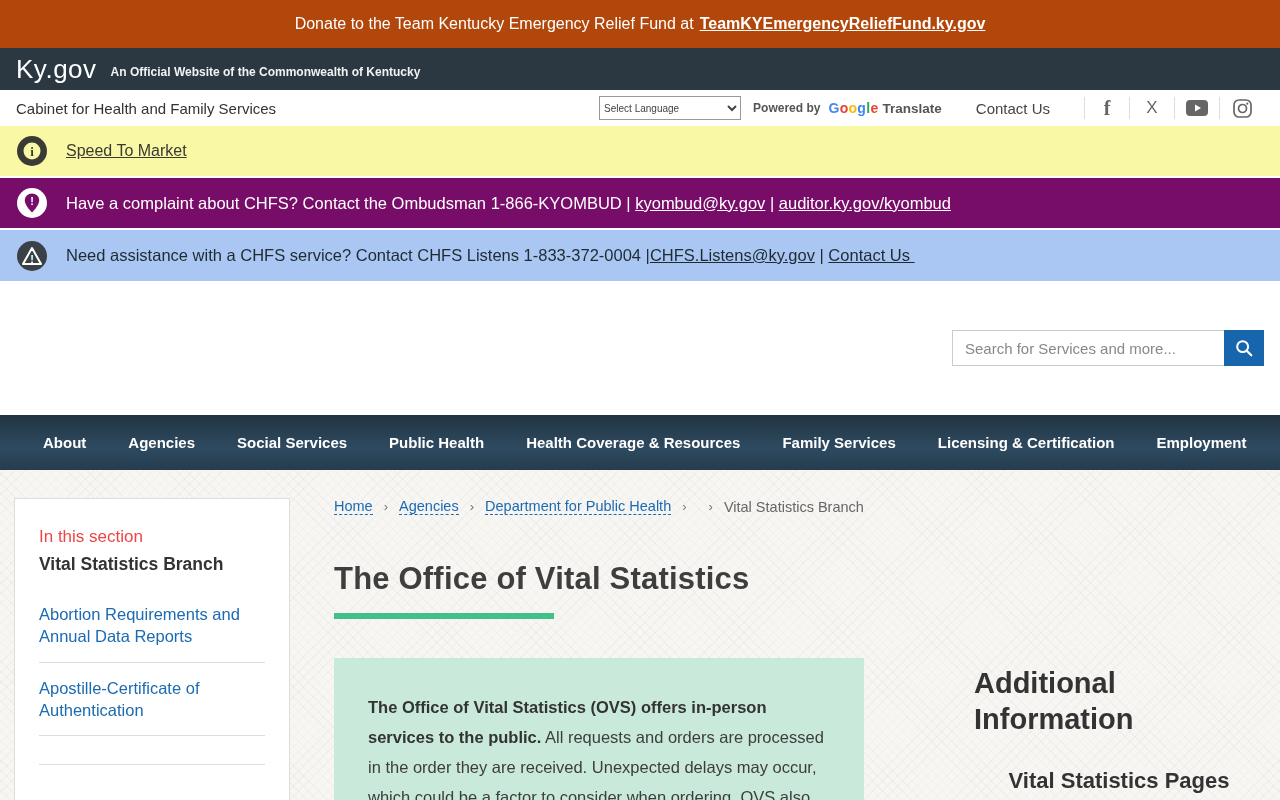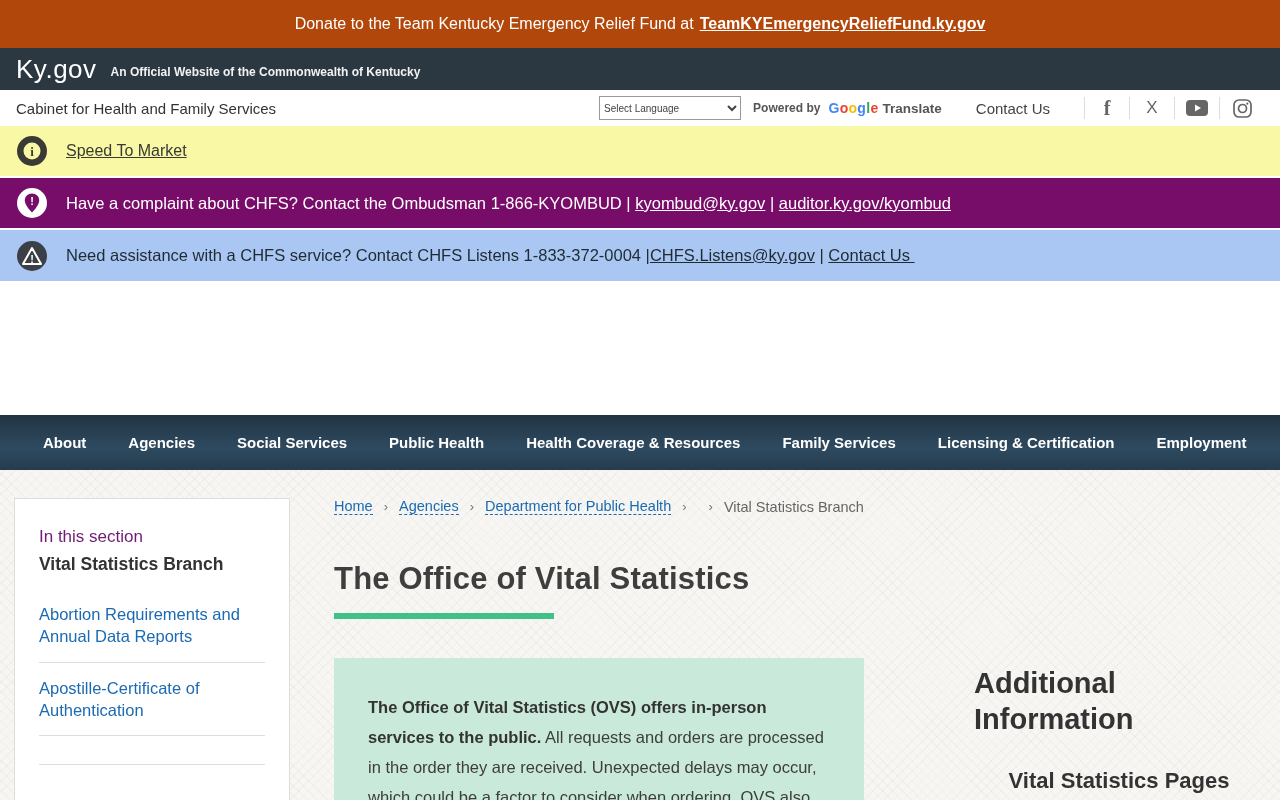--- a/index.html
+++ b/index.html
@@ -58,21 +58,21 @@
   .main-nav { height:55px; background:linear-gradient(180deg,#223442 0%,#2e4a60 60%,#253c4e 100%); display:flex; align-items:center; padding:0 43px; }
   .main-nav a { color:#fff; font-size:15px; font-weight:600; text-decoration:none; margin-right:42px; white-space:nowrap; }
 
   
   .content { height:330px; background-color:#f7f6f3;
     background-image:repeating-linear-gradient(45deg, rgba(120,120,120,0.05) 0 1px, transparent 1px 7px),
                      repeating-linear-gradient(-45deg, rgba(120,120,120,0.05) 0 1px, transparent 1px 7px);
     display:flex; padding:28px 16px 0 14px; }
 
   .side-card { width:276px; background:#fff; border:1px solid #ddd; padding:28px 24px; height:400px; flex-shrink:0; }
-  .side-eyebrow { font-size:17px; color:#701a75; }
+  .side-eyebrow { font-size:17px; color:#ef4444; }
   .side-title { font-size:17.5px; font-weight:700; color:#333; margin-top:7px; }
   .side-links { list-style:none; margin-top:14px; }
   .side-links li { border-bottom:1px solid #ddd; padding:14px 0; }
   .side-links a { color:#1b6ab2; font-size:16.5px; line-height:1.35; text-decoration:none; }
 
   .right-wrap { flex:1; margin-left:44px; }
   .breadcrumb { font-size:14.5px; color:#666; display:flex; align-items:center; }
   .breadcrumb a { color:#1b6ab2; text-decoration:none; border-bottom:1px dashed #1b6ab2; }
   .crumb-sep { color:#777; margin:0 11px; font-size:13px; }
   .crumb-current { color:#666; }
@@ -160,20 +160,29 @@
 <div class="alert alert-blue">
   <svg class="aicon" viewBox="0 0 32 32">
       <circle cx="16" cy="16" r="15" fill="#3a4045"></circle>
       <path d="M16 8 L25 24 L7 24 Z" fill="#3a4045" stroke="#fff" stroke-width="2" stroke-linejoin="round"></path>
       <text x="16" y="22.5" text-anchor="middle" font-size="11" font-weight="700" fill="#fff">!</text>
     </svg>
   <span>Need assistance with a CHFS service? Contact CHFS Listens 1-833-372-0004 |</span><a href="#">CHFS.Listens@ky.gov</a><span> | </span><a href="#">Contact Us </a>
 </div>
 
 <div class="logo-row">
+  <div class="search-wrap">
+    <input class="search-input" type="text" placeholder="Search for Services and more..." style="">
+    <button class="search-btn">
+      <svg width="20" height="20" viewBox="0 0 22 22">
+          <circle cx="9.5" cy="9.5" r="6" fill="none" stroke="#fff" stroke-width="2.2"></circle>
+          <line x1="14" y1="14" x2="19" y2="19" stroke="#fff" stroke-width="2.4" stroke-linecap="round"></line>
+        </svg>
+    </button>
+  </div>
 </div>
 
 <nav class="main-nav">
   <a href="#">About</a>
   <a href="#">Agencies</a>
   <a href="#">Social Services</a>
   <a href="#">Public Health</a>
   <a href="#">Health Coverage &amp; Resources</a>
   <a href="#">Family Services</a>
   <a href="#">Licensing &amp; Certification</a>

